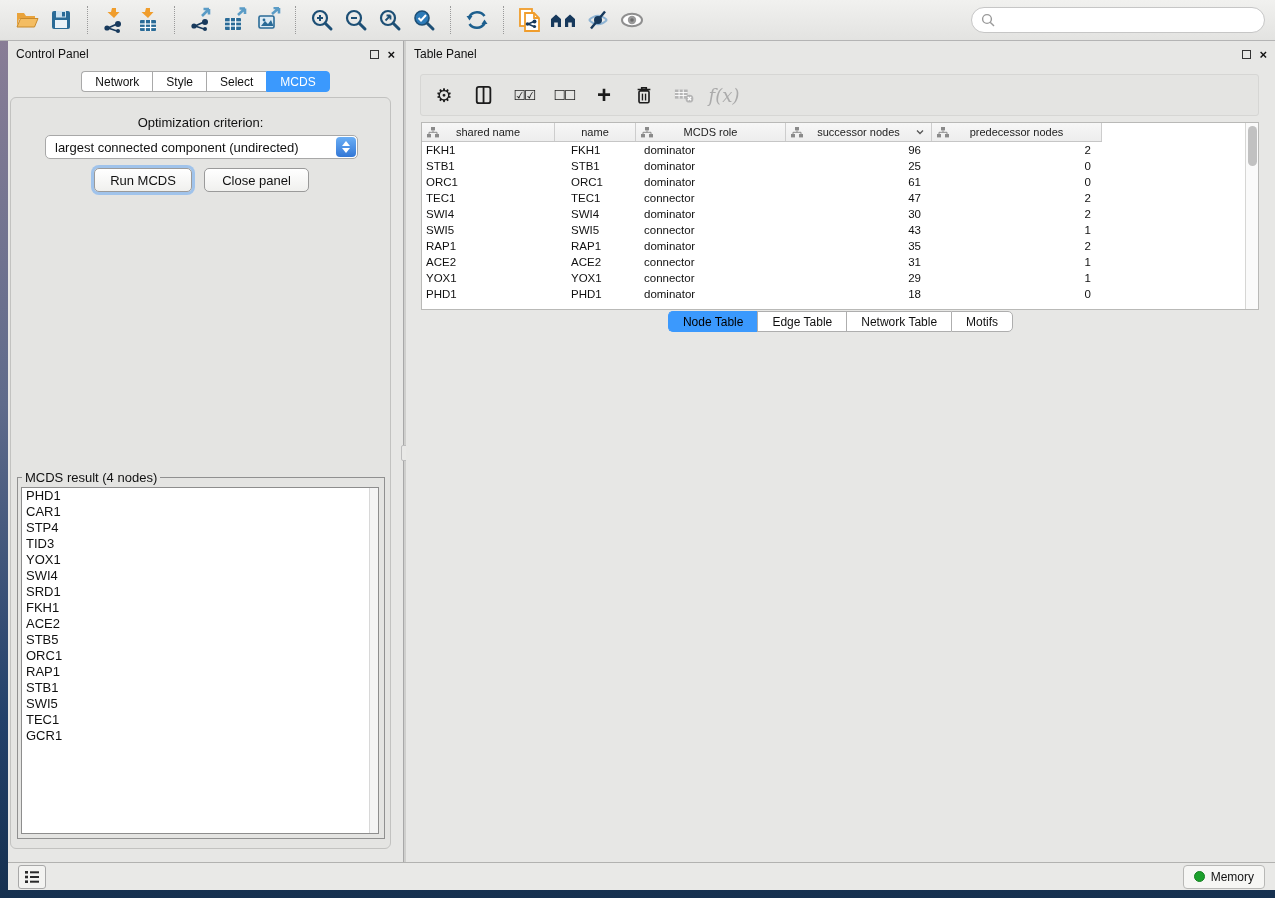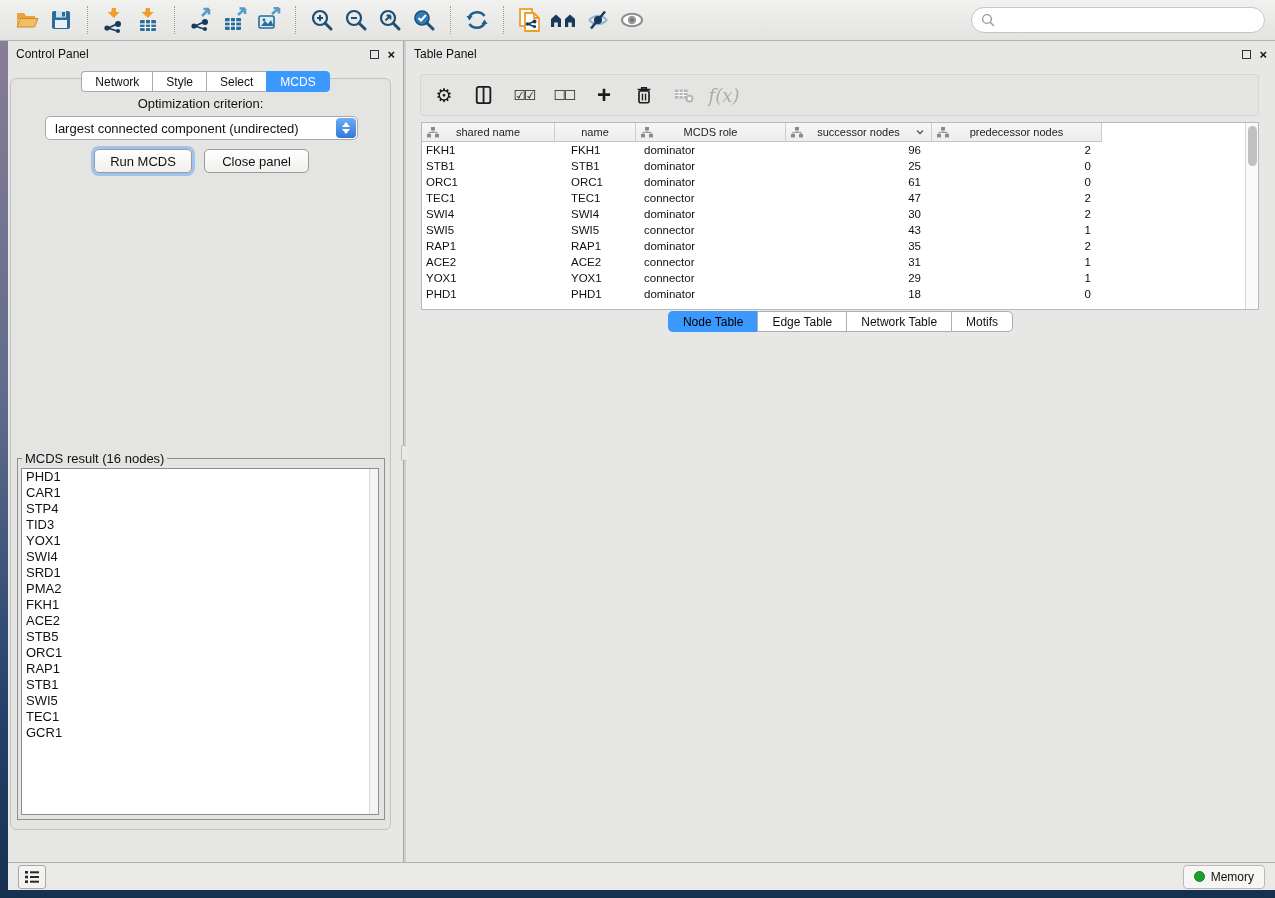--- a/index.html
+++ b/index.html
@@ -25,21 +25,21 @@
   .panel-header{height:26px;display:flex;align-items:center;padding:0 8px;font-size:12px;color:#111;}
   .panel-header .hdr-btns{margin-left:auto;display:flex;align-items:center;gap:8px;}
   .float-btn{width:9px;height:9px;border:1.5px solid #333;display:inline-block;}
   .close-btn{font-weight:bold;font-size:13px;color:#111;line-height:9px;}
   #cp-tabs{position:absolute;left:0;top:30px;width:100%;display:flex;justify-content:center;z-index:3;}
   .cp-tab{height:21px;padding:0 13px;display:flex;align-items:center;font-size:12px;background:#fff;
     border:1px solid #a9a9a9;border-right:none;color:#111;}
   .cp-tab:first-child{border-radius:4px 0 0 4px;}
   .cp-tab:last-child{border-right:1px solid #a9a9a9;border-radius:0 4px 4px 0;}
   .cp-tab.selected{background:#3b99fd;border-color:#3b99fd;color:#fff;}
-  #cp-box{position:absolute;left:2px;top:37px;width:381px;height:752px;background:#e4e4e2;
+  #cp-box{position:absolute;left:2px;top:56px;width:381px;height:752px;background:#e4e4e2;
     border:1px solid #c2c2c0;border-radius:6px;}
   #criterion-label{text-align:center;margin-top:17px;font-size:13px;color:#111;}
   #criterion-select{position:absolute;left:34px;top:37px;width:313px;height:24px;background:#fff;
     border:1px solid #a8a8a8;border-radius:5px;display:flex;align-items:center;font-size:13px;
     padding-left:9px;color:#111;}
   #criterion-stepper{position:absolute;right:1px;top:1px;width:20px;height:20px;border-radius:4px;
     background:linear-gradient(#6aaef5,#3377d6);display:flex;flex-direction:column;align-items:center;justify-content:center;gap:2px;}
   .step-up{width:0;height:0;border-left:4px solid transparent;border-right:4px solid transparent;border-bottom:5px solid #fff;}
   .step-down{width:0;height:0;border-left:4px solid transparent;border-right:4px solid transparent;border-top:5px solid #fff;}
   .cp-btn{position:absolute;top:70px;height:24px;background:linear-gradient(#fff,#f0f0ee);
@@ -284,30 +284,29 @@
       <div id="criterion-select">
         <span>largest connected component (undirected)</span>
         <span id="criterion-stepper">
             <span class="step-up"></span>
             <span class="step-down"></span>
           </span>
       </div>
       <div class="cp-btn" id="run-btn">Run MCDS</div>
       <div class="cp-btn" id="close-panel-btn">Close panel</div>
       <fieldset id="mcds-fieldset">
-        <legend>MCDS result (16 nodes)</legend>
+        <legend>MCDS result (4 nodes)</legend>
         <div id="mcds-list">
           <div class="mcds-item">PHD1</div>
             <div class="mcds-item">CAR1</div>
             <div class="mcds-item">STP4</div>
             <div class="mcds-item">TID3</div>
             <div class="mcds-item">YOX1</div>
             <div class="mcds-item">SWI4</div>
             <div class="mcds-item">SRD1</div>
-            <div class="mcds-item">PMA2</div>
             <div class="mcds-item">FKH1</div>
             <div class="mcds-item">ACE2</div>
             <div class="mcds-item">STB5</div>
             <div class="mcds-item">ORC1</div>
             <div class="mcds-item">RAP1</div>
             <div class="mcds-item">STB1</div>
             <div class="mcds-item">SWI5</div>
             <div class="mcds-item">TEC1</div>
             <div class="mcds-item">GCR1</div>
             <div id="mcds-scroll"></div>

